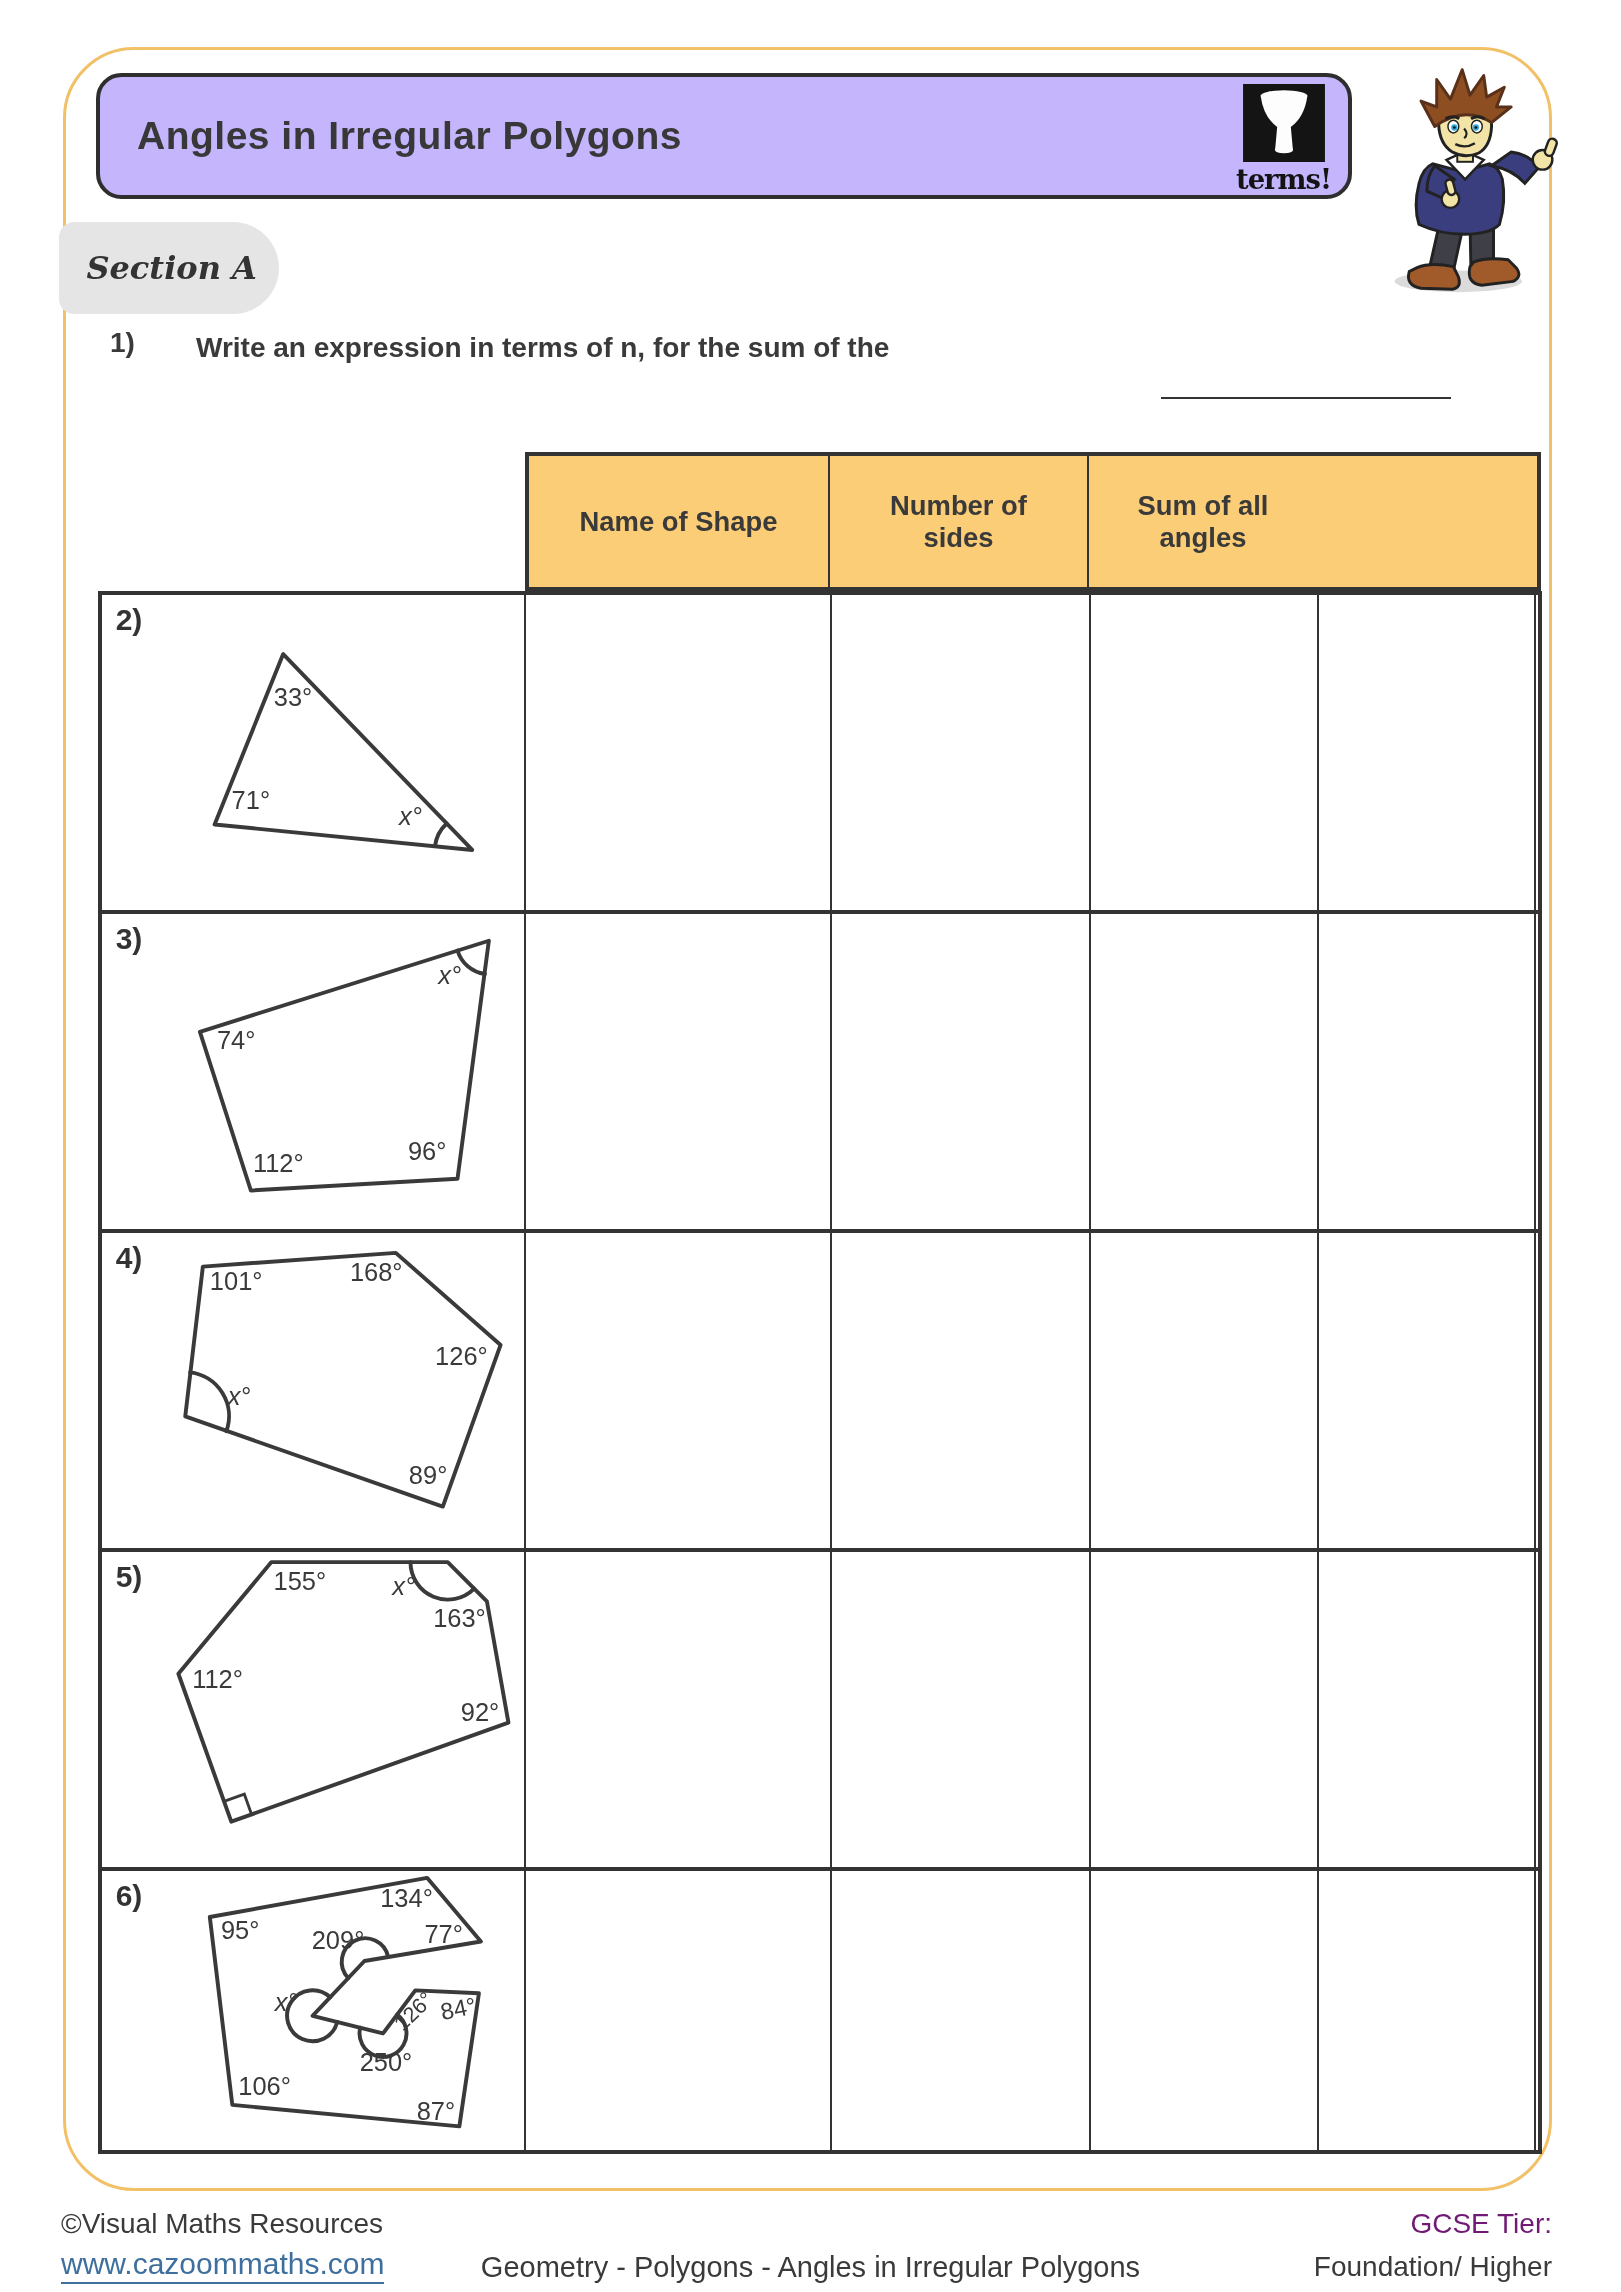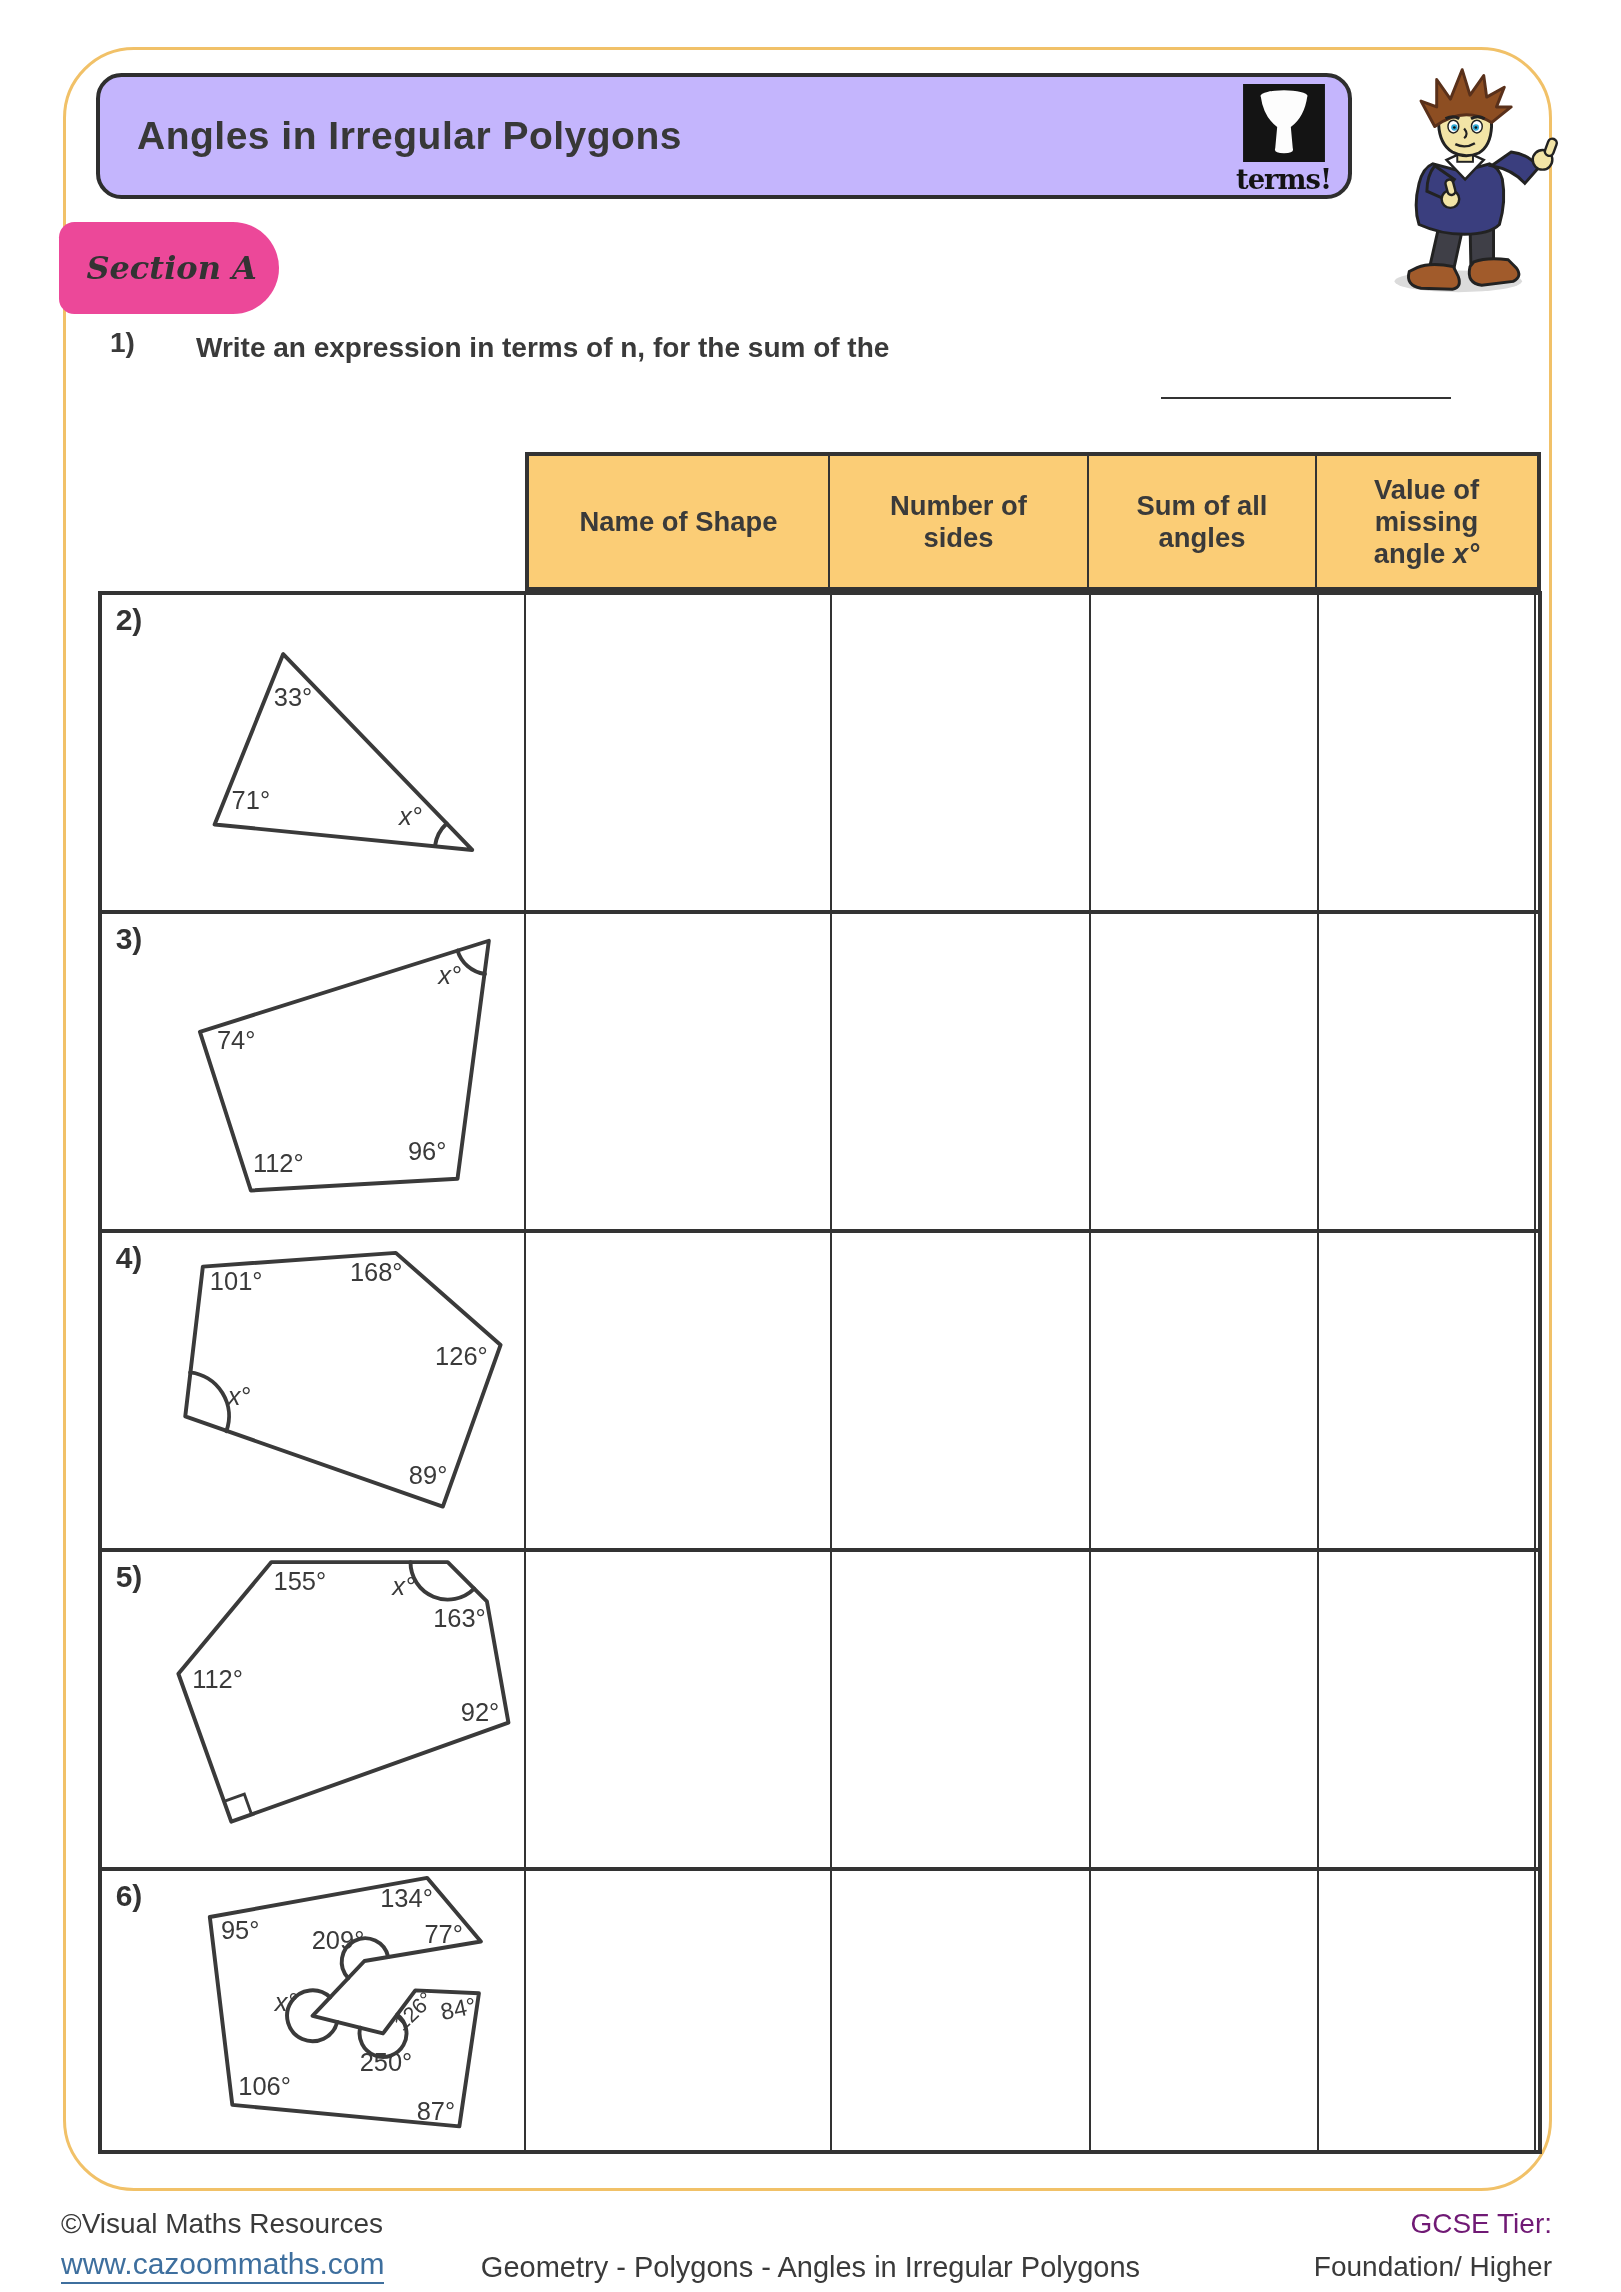--- a/index.html
+++ b/index.html
@@ -28,21 +28,21 @@
   .logo-square{left:1243px;top:84px;width:82px;height:78px;}
   .logo-word{
     left:1211px;top:163px;width:145px;text-align:center;
     font-family:"DejaVu Serif", serif;font-weight:bold;font-size:27.4px;color:#141414;
     letter-spacing:-1px;
   }
   .mascot{left:1370px;top:54px;}
 
   
   .section-tab{
-    left:59px;top:222px;width:220px;height:92px;background:#ec4899;
+    left:59px;top:222px;width:220px;height:92px;background:#e5e5e5;
     border-radius:15.7px 47px 47px 15.7px;display:flex;align-items:center;z-index:2;
   }
   .section-tab span{
     margin-left:27.4px;font-family:"DejaVu Serif", serif;font-style:italic;font-weight:bold;
     font-size:32px;color:#333;
   }
 
   
   .q-num{left:110px;top:327px;font-size:28px;font-weight:bold;}
   .q-text{left:196px;top:327px;width:706px;font-size:28px;font-weight:bold;line-height:42px;}
@@ -157,23 +157,20 @@
   <div class="thead">
     <div class="th c1">
         <span>Name of Shape</span>
       </div>
     <div class="th c2">
         <span>Number of sides</span>
       </div>
     <div class="th c3">
         <span>Sum of all angles</span>
       </div>
-    <div class="th c4">
-        <span><span>Value of missing angle</span> <i>x°</i></span>
-      </div>
   </div>
 
   <div class="tbody">
 
     <div class="row">
       <div class="td c0">
         <div class="row-num">2)</div>
       </div>
       <div class="td c1"></div>
       <div class="td c2"></div>

